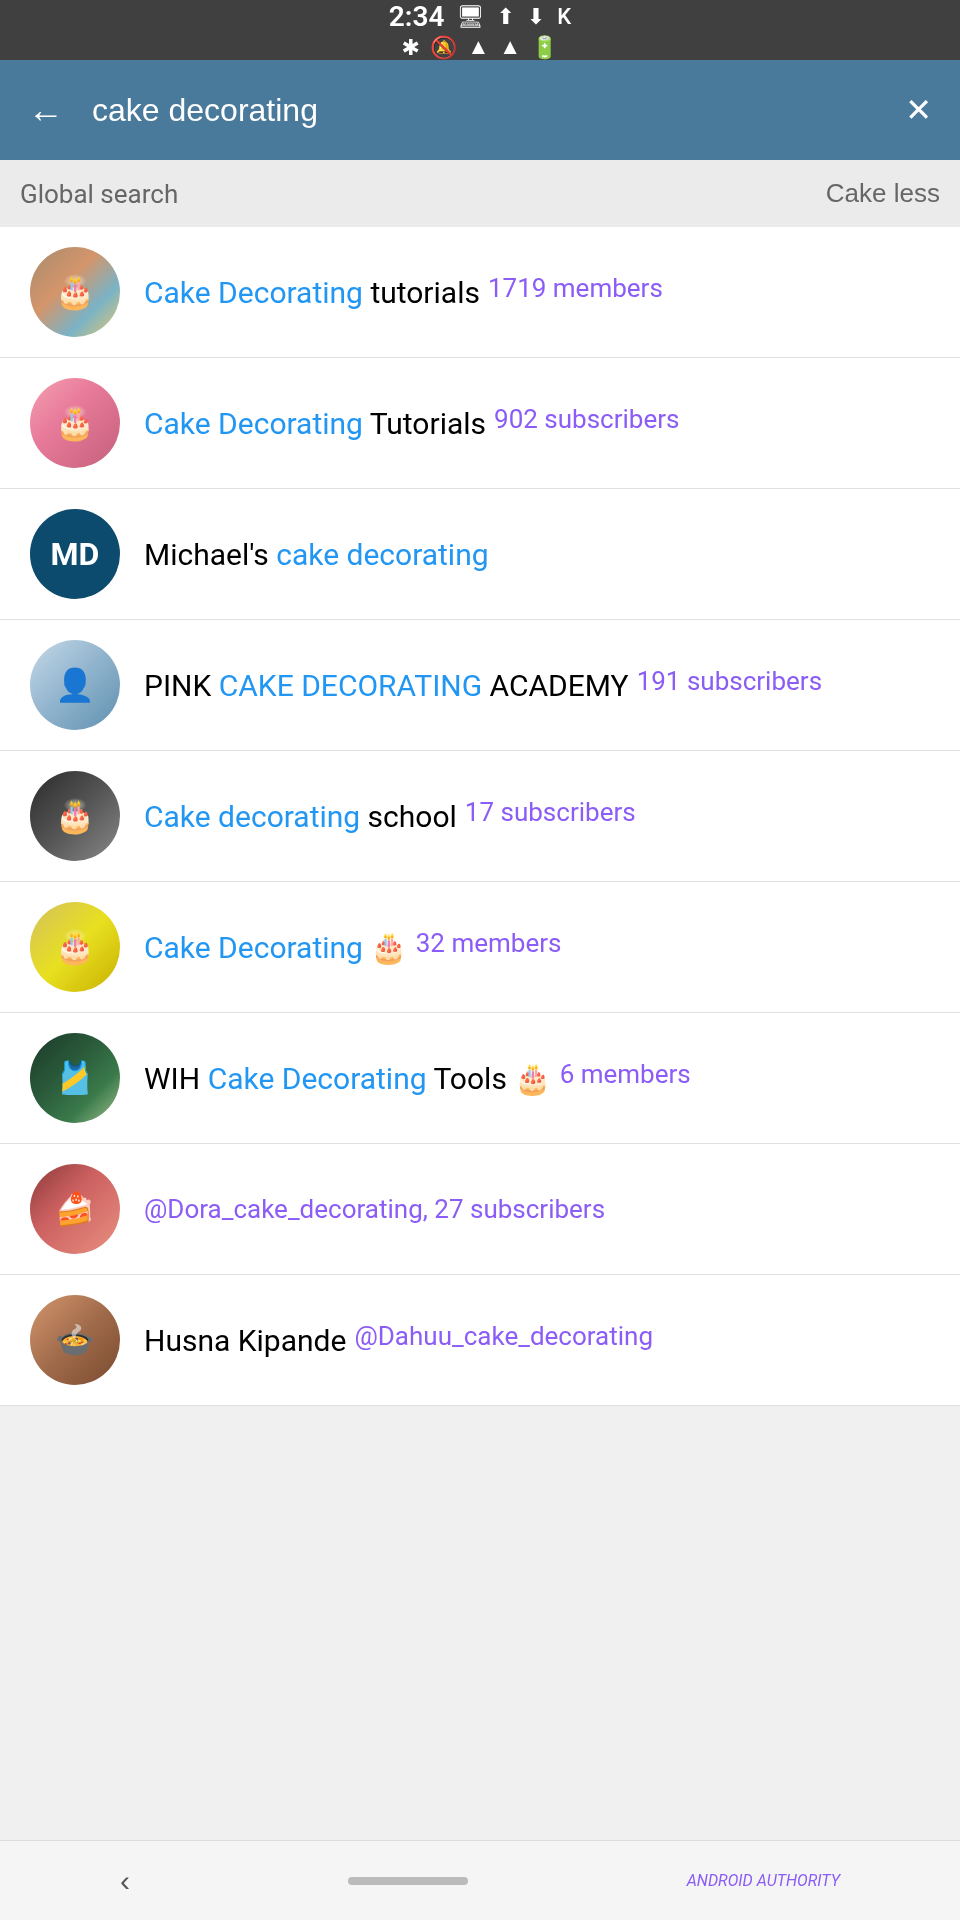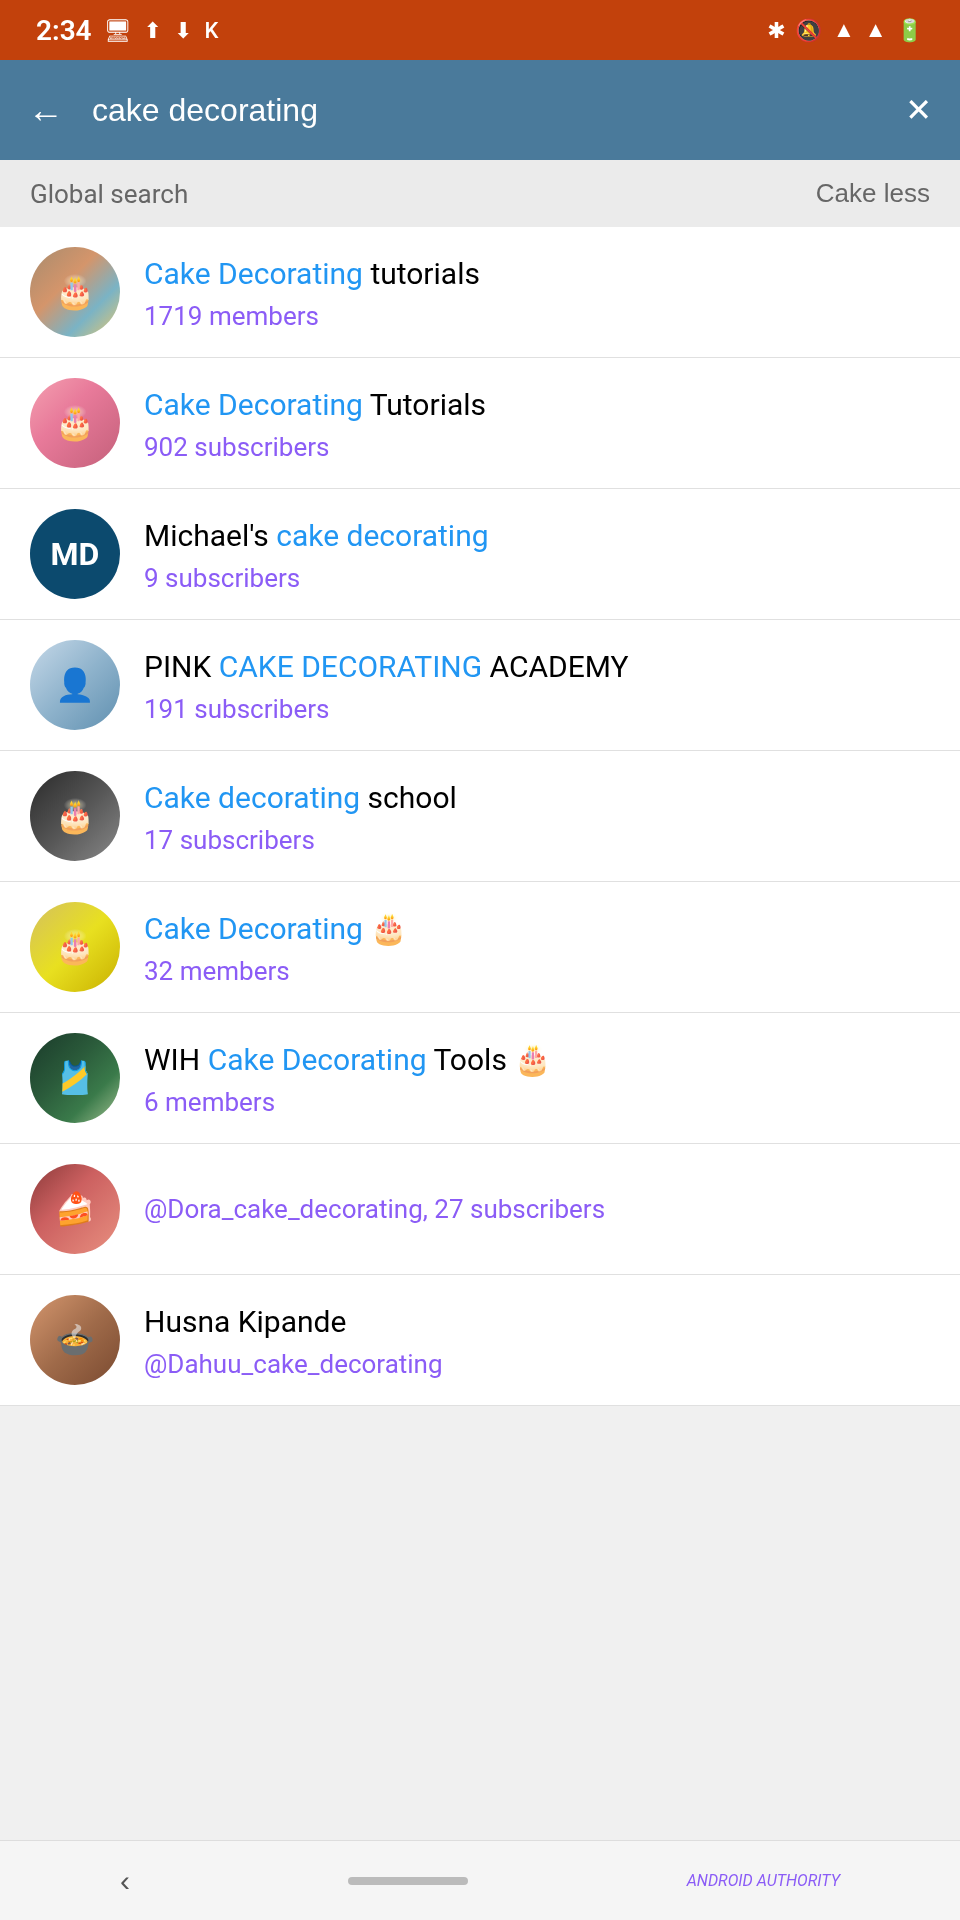--- a/index.html
+++ b/index.html
@@ -7,29 +7,30 @@
     body {
       font-family: 'Roboto', Arial, sans-serif;
       background: #f0f0f0;
       width: 960px;
       min-height: 1920px;
       overflow-x: hidden;
     }
 
     
     .status-bar {
-      background: #c2410c;
+      background: #404040;
       height: 60px;
       display: flex;
       align-items: center;
       justify-content: space-between;
       padding: 0 36px;
       color: white;
       font-size: 26px;
       font-weight: 500;
+      flex-direction: column;
     }
     .status-left { display: flex; align-items: center; gap: 12px; }
     .status-right { display: flex; align-items: center; gap: 10px; }
     .status-time { font-size: 28px; font-weight: 600; }
     .status-icon { font-size: 22px; }
 
     
     .search-bar {
       background: #4a7a9b;
       height: 100px;
@@ -61,21 +62,21 @@
       font-size: 32px;
       cursor: pointer;
       background: none;
       border: none;
       padding: 8px;
     }
 
     
     .global-search-header {
       background: #ebebeb;
-      padding: 18px 30px;
+      padding: 18px 20px;
       display: flex;
       justify-content: space-between;
       align-items: center;
     }
     .global-search-label {
       color: #666;
       font-size: 26px;
     }
     .show-less-btn {
       color: #666;
@@ -131,21 +132,21 @@
       height: 100%;
       display: flex;
       align-items: center;
       justify-content: center;
       font-size: 32px;
     }
 
     .result-info {
       flex: 1;
       display: flex;
-      flex-direction: column;
+      flex-direction: row;
       gap: 8px;
     }
     .result-title {
       font-size: 30px;
       line-height: 1.3;
       color: #000;
     }
     .result-title .highlight {
       color: #2196f3;
     }
@@ -236,21 +237,20 @@
         <div class="result-title"><span class="highlight">Cake Decorating</span><span> Tutorials</span></div>
         <div class="result-subtitle">902 subscribers</div>
       </div>
     </div>
     <div class="result-item">
       <div class="avatar avatar-md">
         <span class="avatar-inner">MD</span>
       </div>
       <div class="result-info">
         <div class="result-title"><span>Michael's </span><span class="highlight">cake decorating</span></div>
-        <div class="result-subtitle">9 subscribers</div>
       </div>
     </div>
     <div class="result-item">
       <div class="avatar avatar-img-3">
         <span class="avatar-inner">👤</span>
       </div>
       <div class="result-info">
         <div class="result-title"><span>PINK </span><span class="highlight">CAKE DECORATING</span><span> ACADEMY</span></div>
         <div class="result-subtitle">191 subscribers</div>
       </div>

